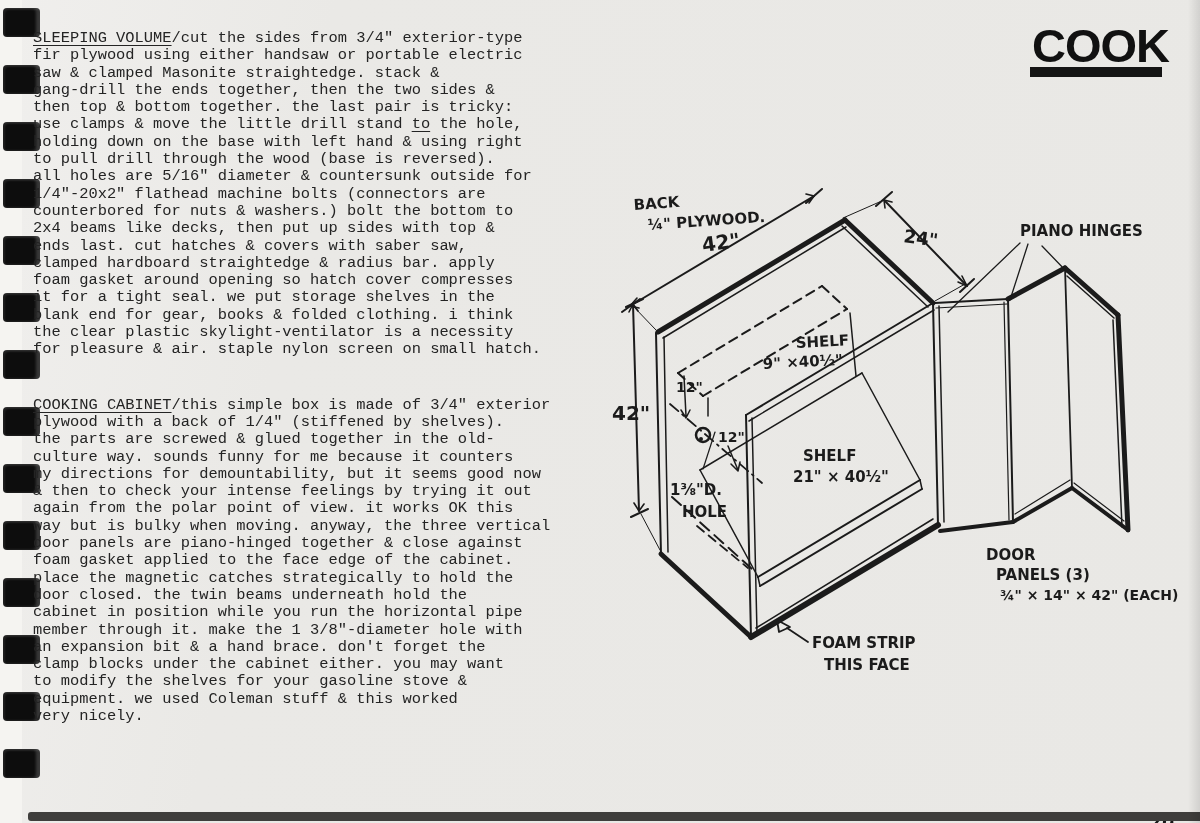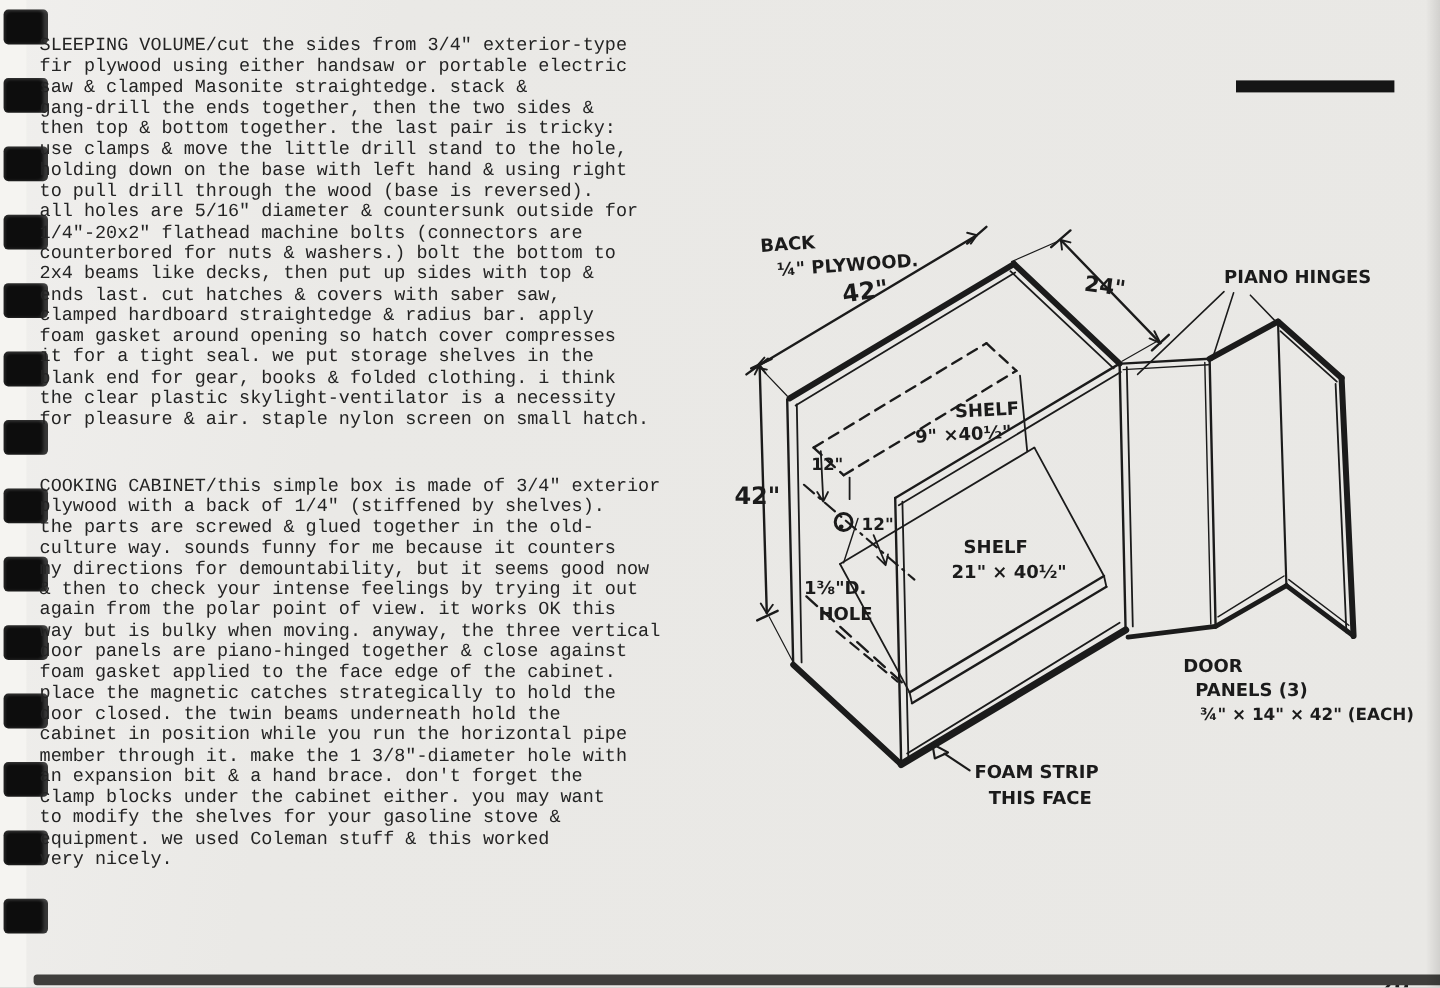--- a/index.html
+++ b/index.html
@@ -8,21 +8,21 @@
         font-family:"Liberation Sans",sans-serif;color:#262626;}
   .left-strip{position:absolute;left:0;top:0;width:22px;height:100%;background:#f5f4f1;}
   .binding{position:absolute;left:3px;top:8px;display:flex;flex-direction:column;gap:28px;}
   .binding .tab{width:37px;height:29px;background:#0d0d0d;border-radius:4px;
         box-shadow:inset -4px 0 3px rgba(255,255,255,.18), inset 2px 2px 2px rgba(255,255,255,.08);}
   .text-col{position:absolute;left:33px;top:30px;width:552px;}
   .para{font-family:"Liberation Mono",monospace;font-size:15.4px;line-height:17.3px;
         color:#242424;white-space:pre;}
   .para + .para{margin-top:38px;}
   .tline{height:17.3px;}
-  .u{text-underline-offset:3px;}
+  .u{text-decoration:underline;text-underline-offset:3px;}
   .cook{position:absolute;left:1032px;top:18px;width:140px;font-weight:bold;
         font-size:47px;letter-spacing:-1px;color:#111;font-family:"Liberation Sans",sans-serif;}
   .cook-bar{position:absolute;left:1030px;top:67px;width:132px;height:10px;background:#151515;}
   .pageno{position:absolute;left:1148px;top:812px;font-size:22px;font-weight:bold;
         letter-spacing:1px;color:#1a1a1a;font-style:italic;}
   .bottom-shadow{position:absolute;left:28px;right:0;top:812px;height:9px;
         background:linear-gradient(#6a6966,#38373500 0%, #403f3d 20%, #333230 100%);
         background:#3f3e3c;border-radius:3px 0 0 3px;}
   .right-shadow{position:absolute;right:0;top:0;bottom:0;width:12px;
         background:linear-gradient(to right,rgba(0,0,0,0),rgba(0,0,0,0.10));}
@@ -46,20 +46,21 @@
       <div class="tab"></div>
       <div class="tab"></div>
       <div class="tab"></div>
       <div class="tab"></div>
       <div class="tab"></div>
       <div class="tab"></div>
       <div class="tab"></div>
       <div class="tab"></div>
     </div>
 
+  <div class="cook">COOK</div>
   <div class="cook-bar"></div>
 
   <div class="text-col">
     <div class="para"><div class="tline"><span class="u">SLEEPING VOLUME</span><span>/cut the sides from 3/4" exterior-type</span></div><div class="tline">fir plywood using either handsaw or portable electric</div><div class="tline">saw &amp; clamped Masonite straightedge. stack &amp;</div><div class="tline">gang-drill the ends together, then the two sides &amp;</div><div class="tline">then top &amp; bottom together. the last pair is tricky:</div><div class="tline"><span>use clamps &amp; move the little drill stand </span><span class="u">to</span><span> the hole,</span></div><div class="tline">holding down on the base with left hand &amp; using right</div><div class="tline">to pull drill through the wood (base is reversed).</div><div class="tline">all holes are 5/16" diameter &amp; countersunk outside for</div><div class="tline">1/4"-20x2" flathead machine bolts (connectors are</div><div class="tline">counterbored for nuts &amp; washers.) bolt the bottom to</div><div class="tline">2x4 beams like decks, then put up sides with top &amp;</div><div class="tline">ends last. cut hatches &amp; covers with saber saw,</div><div class="tline">clamped hardboard straightedge &amp; radius bar. apply</div><div class="tline">foam gasket around opening so hatch cover compresses</div><div class="tline">it for a tight seal. we put storage shelves in the</div><div class="tline">blank end for gear, books &amp; folded clothing. i think</div><div class="tline">the clear plastic skylight-ventilator is a necessity</div><div class="tline">for pleasure &amp; air. staple nylon screen on small hatch.</div></div>
     <div class="para"><div class="tline"><span class="u">COOKING CABINET</span><span>/this simple box is made of 3/4" exterior</span></div><div class="tline">plywood with a back of 1/4" (stiffened by shelves).</div><div class="tline">the parts are screwed &amp; glued together in the old-</div><div class="tline">culture way. sounds funny for me because it counters</div><div class="tline">my directions for demountability, but it seems good now</div><div class="tline">&amp; then to check your intense feelings by trying it out</div><div class="tline">again from the polar point of view. it works OK this</div><div class="tline">way but is bulky when moving. anyway, the three vertical</div><div class="tline">door panels are piano-hinged together &amp; close against</div><div class="tline">foam gasket applied to the face edge of the cabinet.</div><div class="tline">place the magnetic catches strategically to hold the</div><div class="tline">door closed. the twin beams underneath hold the</div><div class="tline">cabinet in position while you run the horizontal pipe</div><div class="tline">member through it. make the 1 3/8"-diameter hole with</div><div class="tline">an expansion bit &amp; a hand brace. don't forget the</div><div class="tline">clamp blocks under the cabinet either. you may want</div><div class="tline">to modify the shelves for your gasoline stove &amp;</div><div class="tline">equipment. we used Coleman stuff &amp; this worked</div><div class="tline">very nicely.</div></div>
   </div>
 
   <svg class="diagram" width="600" height="524" viewBox="0 0 600 524" xmlns="http://www.w3.org/2000/svg">
 
     <g>

